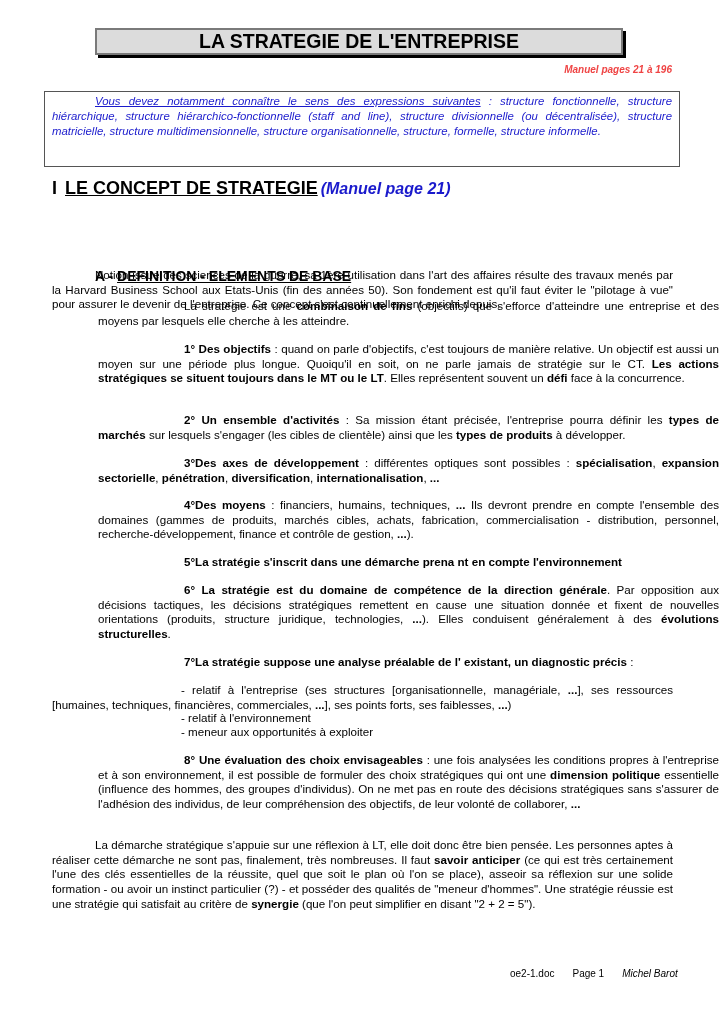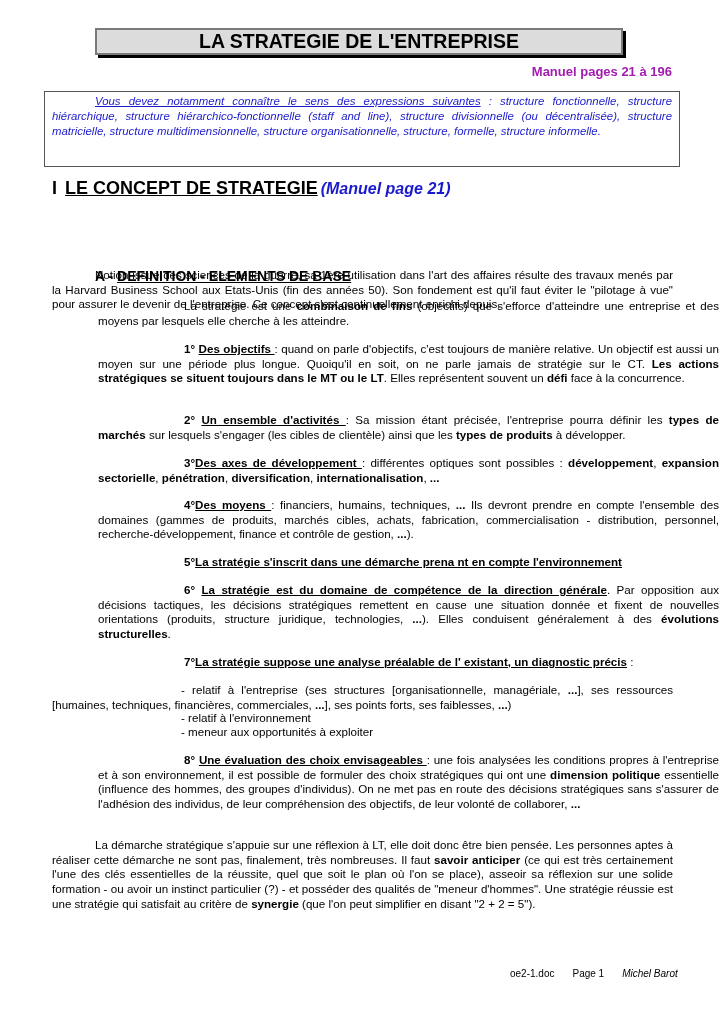--- a/index.html
+++ b/index.html
@@ -12,21 +12,21 @@
       background: #dcdcdc; border: 2px solid #7a7a7a;
       box-shadow: 3px 3px 0 #000;
       display: flex; align-items: center; justify-content: center;
       box-sizing: border-box;
     }
     .title-box span {
       font-size: 19.5px; font-weight: bold; letter-spacing: 0px;
     }
     .manual-ref {
       position: absolute; right: 52px; top: 64px;
-      color: #a21caf; font-weight: bold; font-size: 13px;
+      color: #ef4444; font-weight: bold; font-style: italic; font-size: 10px;
     }
     .info-box {
       position: absolute; left: 44px; top: 91px; width: 636px; height: 76px;
       border: 1px solid #555; box-sizing: border-box;
       padding: 2px 7px 0 7px;
       color: #1a1acc; font-style: italic; font-size: 11.4px; line-height: 15px;
       text-align: justify;
     }
     .info-box p { margin: 0; text-indent: 43px; }
     .info-box u { text-decoration: underline; }
@@ -43,21 +43,21 @@
     }
     .h1 .num { margin-right: 8px; }
     .h1 .t { text-decoration: underline; margin-top: 7px; }
     .h1 .ref { color: #1a1acc; font-style: italic; font-size: 16px; margin-left: 3px; }
     .h2 {
       position: absolute; left: 95px; top: 268px; font-weight: bold; font-size: 14px;
       white-space: nowrap;
     }
     .h2 .t { text-decoration: underline; }
     b { font-weight: bold; }
-    .ul { text-decoration: underline; font-weight: bold; }
+    .ul { font-weight: bold; }
     .footer {
       position: absolute; top: 968px; left: 510px; font-size: 10px; white-space: nowrap;
     }
     .footer span { margin-right: 18px; }
     .footer .author { font-style: italic; margin-right: 1px; }
   </style>
 </head>
 <body>
 
 <div class="title-box">
@@ -76,21 +76,21 @@
 
 <div class="doc">
   <p class="block ind1" style="top:220px;margin-top:48px;">Notion issue des sciences de la guerre, sa 1ère utilisation dans l'art des affaires résulte des travaux menés par la Harvard Business School aux Etats-Unis (fin des années 50). Son fondement est qu'il faut éviter le "pilotage à vue" pour assurer le devenir de l'entreprise. Ce concept s'est continuellement enrichi depuis.</p>
 
   <p class="block ind2" style="top:299px;"><span>La stratégie est une </span><b>combinaison de fins</b><span> (objectifs) que s'efforce d'atteindre une entreprise et des moyens par lesquels elle cherche à les atteindre.</span></p>
 
   <p class="block ind2" style="top:342px;"><b>1° </b><span class="ul">Des objectifs </span><span> : quand on parle d'objectifs, c'est toujours de manière relative. Un objectif est aussi un moyen sur une période plus longue. Quoiqu'il en soit, on ne parle jamais de stratégie sur le CT. </span><b>Les actions stratégiques se situent toujours dans le MT ou le LT</b><span>. Elles représentent souvent un </span><b>défi</b><span> face à la concurrence.</span></p>
 
   <p class="block ind2" style="top:413px;"><b>2° </b><span class="ul">Un ensemble d'activités </span><span> : Sa mission étant précisée, l'entreprise pourra définir les </span><b>types de marchés</b><span> sur lesquels s'engager (les cibles de clientèle) ainsi que les </span><b>types de produits</b><span> à développer.</span></p>
 
-  <p class="block ind2" style="top:456px;"><b>3°</b><span class="ul">Des axes de développement </span><span> : différentes optiques sont possibles : </span><b>développement</b><span>, </span><b>expansion sectorielle</b><span>, </span><b>pénétration</b><span>, </span><b>diversification</b><span>, </span><b>internationalisation</b><span>, </span><b>...</b></p>
+  <p class="block ind2" style="top:456px;"><b>3°</b><span class="ul">Des axes de développement </span><span> : différentes optiques sont possibles : </span><b>spécialisation</b><span>, </span><b>expansion sectorielle</b><span>, </span><b>pénétration</b><span>, </span><b>diversification</b><span>, </span><b>internationalisation</b><span>, </span><b>...</b></p>
 
   <p class="block ind2" style="top:498px;"><b>4°</b><span class="ul">Des moyens </span><span> : financiers, humains, techniques, </span><b>...</b><span> Ils devront prendre en compte l'ensemble des domaines (gammes de produits, marchés cibles, achats, fabrication, commercialisation - distribution, personnel, recherche-développement, finance et contrôle de gestion, </span><b>...</b><span>).</span></p>
 
   <p class="block ind2" style="top:555px;"><b>5°</b><span class="ul">La stratégie s'inscrit dans une démarche prena nt en compte l'environnement</span></p>
 
   <p class="block ind2" style="top:583px;"><b>6° </b><span class="ul">La stratégie est du domaine de compétence de la  direction générale</span><span>. Par opposition aux décisions tactiques, les décisions stratégiques remettent en cause une situation donnée et fixent de nouvelles orientations (produits, structure juridique, technologies, </span><b>...</b><span>). Elles conduisent généralement à des </span><b>évolutions structurelles</b><span>.</span></p>
 
   <p class="block ind2" style="top:655px;"><b>7°</b><span class="ul">La stratégie suppose une analyse préalable de l' existant, un diagnostic précis</span><span> :</span></p>
 
   <p class="block" style="top:683px; text-indent:129px;"><span>- relatif à l'entreprise (ses structures [organisationnelle, managériale, </span><b>...</b><span>], ses ressources [humaines, techniques, financières, commerciales, </span><b>...</b><span>], ses points forts, ses faiblesses, </span><b>...</b><span>)</span></p>

